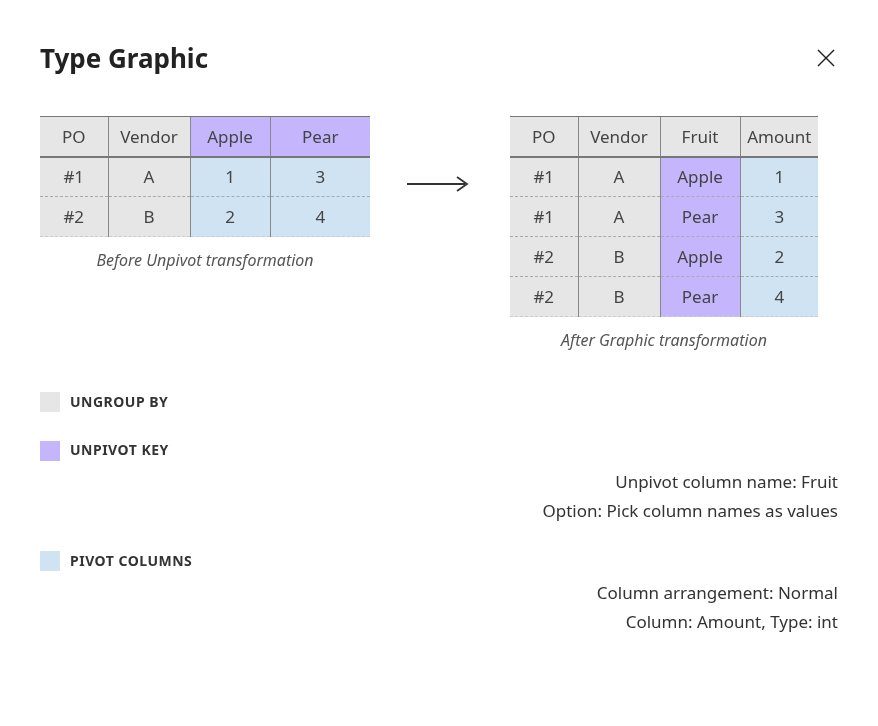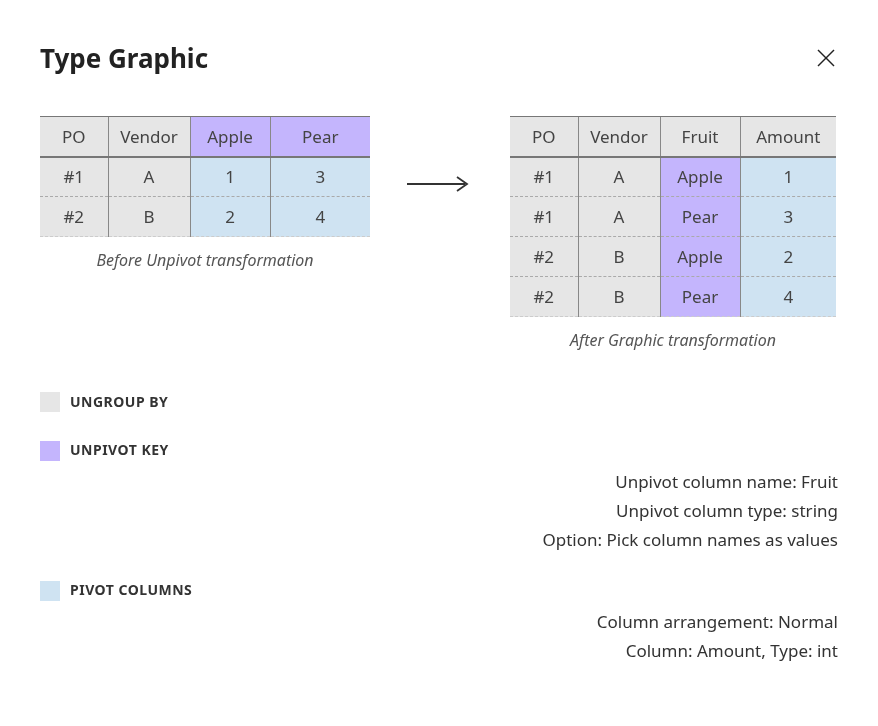--- a/index.html
+++ b/index.html
@@ -86,21 +86,21 @@
 
   
   .t1 th:nth-child(1), .t1 td:nth-child(1) { width: 68px; }
   .t1 th:nth-child(2), .t1 td:nth-child(2) { width: 82px; }
   .t1 th:nth-child(3), .t1 td:nth-child(3) { width: 80px; }
   .t1 th:nth-child(4), .t1 td:nth-child(4) { width: 100px; }
 
   .t2 th:nth-child(1), .t2 td:nth-child(1) { width: 68px; }
   .t2 th:nth-child(2), .t2 td:nth-child(2) { width: 82px; }
   .t2 th:nth-child(3), .t2 td:nth-child(3) { width: 80px; }
-  .t2 th:nth-child(4), .t2 td:nth-child(4) { width: 96px; }
+  .t2 th:nth-child(4), .t2 td:nth-child(4) { width: 78px; }
 
   .arrow-wrap {
     margin-top: 58px;
     width: 80px;
     display: flex;
     justify-content: center;
   }
 
   .legend {
     margin-top: 40px;
@@ -232,21 +232,20 @@
         <span class="legend-title">UNGROUP BY</span>
       </div>
     </div>
 
     <div class="legend-group">
       <div class="legend-head">
         <span class="swatch bg-green"></span>
         <span class="legend-title">UNPIVOT KEY</span>
       </div>
       <div class="legend-detail">Unpivot column name: Fruit</div>
-      <div class="legend-detail">Unpivot column type: string</div>
       <div class="legend-detail">Option: Pick column names as values</div>
     </div>
 
     <div class="legend-group">
       <div class="legend-head">
         <span class="swatch bg-blue"></span>
         <span class="legend-title">PIVOT COLUMNS</span>
       </div>
       <div class="legend-detail">Column arrangement: Normal</div>
       <div class="legend-detail">Column: Amount, Type: int</div>

